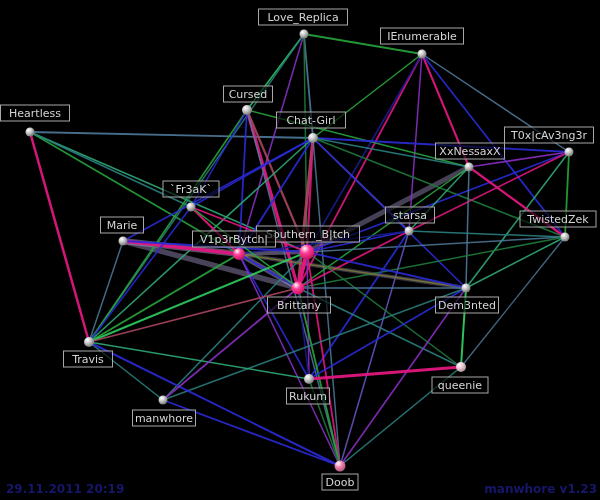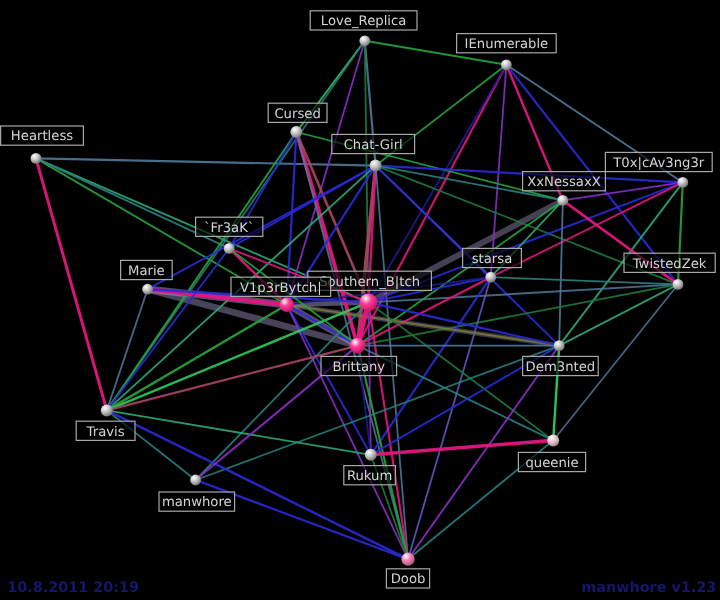--- a/index.html
+++ b/index.html
@@ -241,15 +241,15 @@
           <rect x="432" y="377" width="56" height="16" fill="rgba(0,0,0,0.62)" stroke="#a8a8a8" stroke-width="1"></rect>
           <text x="460" y="389" text-anchor="middle" class="node-label-text">queenie</text>
         </g>
         <g>
           <rect x="322" y="474" width="36" height="16" fill="rgba(0,0,0,0.62)" stroke="#a8a8a8" stroke-width="1"></rect>
           <text x="340" y="486" text-anchor="middle" class="node-label-text">Doob</text>
         </g>
       </g>
   </svg>
 
-  <div class="footer-text footer-left" style="color: rgb(22, 22, 107);">10.8.2011 20:19</div>
+  <div class="footer-text footer-left" style="color: rgb(22, 22, 107);">29.11.2011 20:19</div>
   <div class="footer-text footer-right" style="color: rgb(22, 22, 107);">manwhore v1.23</div>
 </div>
 
 </body></html>

